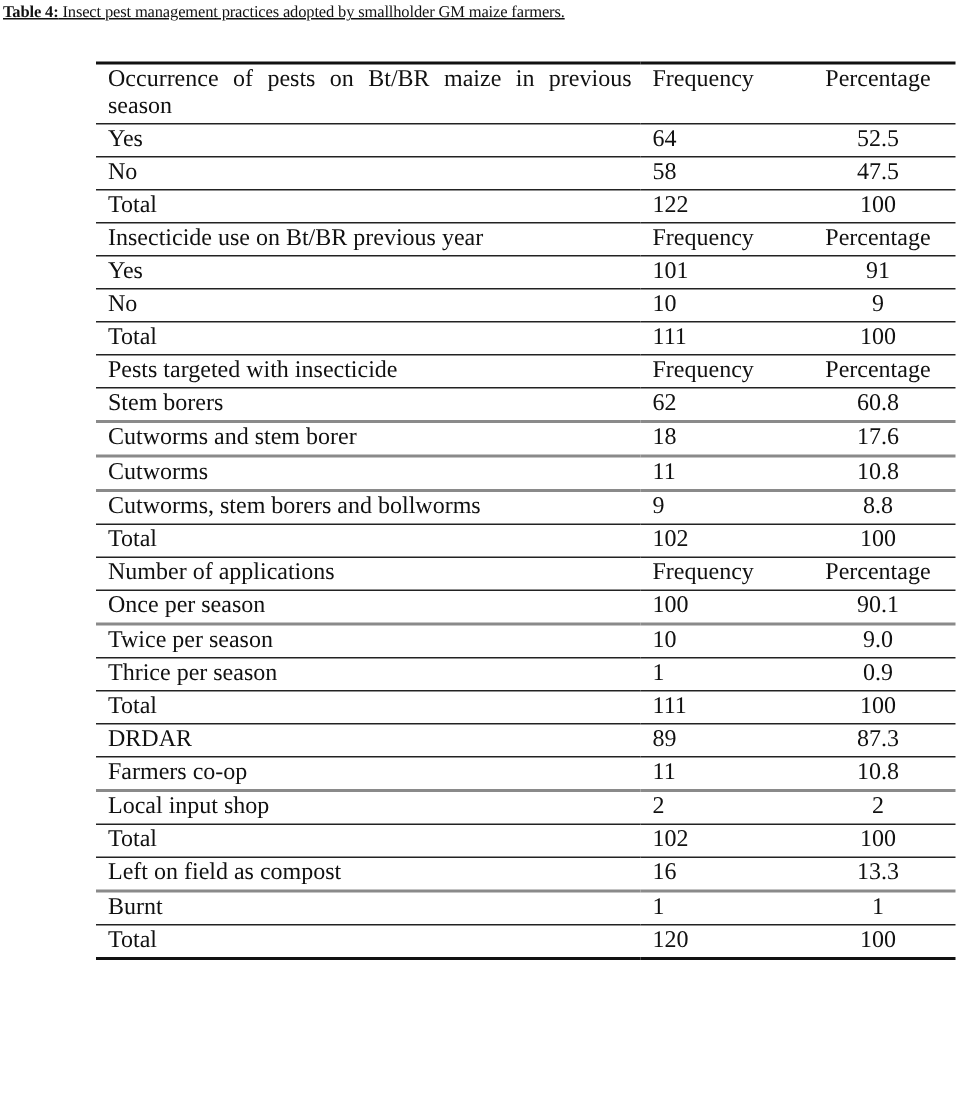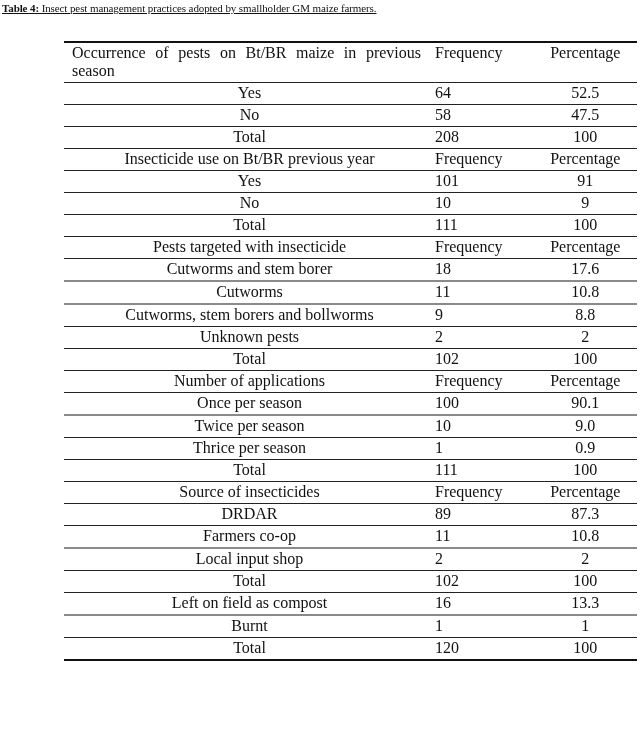--- a/index.html
+++ b/index.html
@@ -6,21 +6,21 @@
   body { width: 644px; height: 739px; position: relative; overflow: hidden;
          font-family: "Liberation Serif", "DejaVu Serif", serif; color: #111; }
   .caption { position: absolute; left: 2px; top: 2px; font-size: 11px; white-space: nowrap; letter-spacing: -0.1px; text-decoration: underline; }
   .caption b { font-weight: bold; }
   table { position: absolute; left: 64px; top: 41px; width: 573px; border-collapse: collapse;
           font-size: 16px; line-height: 18px; }
   td { padding: 1px 0 2px 8px; vertical-align: top; border-bottom: 1px solid #222; }
   tr.first td { border-top: 2px solid #111; }
   tr.soft td { border-bottom: 2px solid #8a8a8a; }
   tr.last td { border-bottom: 2px solid #111; }
-  td.c1 { width: 354px; text-align: center; }
+  td.c1 { width: 354px; }
   td.c2 { width: 91px; }
   td.c3 { width: 104px; text-align: center; }
   td.just { text-align: justify; text-align-last: left; padding-right: 6px; }
   tr.header td { color: #111; }
 </style>
 </head>
 <body>
 
 <div class="caption"><b>Table 4:</b><span> Insect pest management practices adopted by smallholder GM maize farmers.</span></div>
 
@@ -36,21 +36,21 @@
         <td class="c2">64</td>
         <td class="c3">52.5</td>
       </tr>
       <tr class="">
         <td class="c1">No</td>
         <td class="c2">58</td>
         <td class="c3">47.5</td>
       </tr>
       <tr class="">
         <td class="c1">Total</td>
-        <td class="c2">208</td>
+        <td class="c2">122</td>
         <td class="c3">100</td>
       </tr>
       <tr class="header">
         <td class="c1">Insecticide use on Bt/BR previous year</td>
         <td class="c2">Frequency</td>
         <td class="c3">Percentage</td>
       </tr>
       <tr class="">
         <td class="c1">Yes</td>
         <td class="c2">101</td>
@@ -65,38 +65,38 @@
         <td class="c1">Total</td>
         <td class="c2">111</td>
         <td class="c3">100</td>
       </tr>
       <tr class="header">
         <td class="c1">Pests targeted with insecticide</td>
         <td class="c2">Frequency</td>
         <td class="c3">Percentage</td>
       </tr>
       <tr class="soft">
+        <td class="c1">Stem borers</td>
+        <td class="c2">62</td>
+        <td class="c3">60.8</td>
+      </tr>
+      <tr class="soft">
         <td class="c1">Cutworms and stem borer</td>
         <td class="c2">18</td>
         <td class="c3">17.6</td>
       </tr>
       <tr class="soft">
         <td class="c1">Cutworms</td>
         <td class="c2">11</td>
         <td class="c3">10.8</td>
       </tr>
       <tr class="">
         <td class="c1">Cutworms, stem borers and bollworms</td>
         <td class="c2">9</td>
         <td class="c3">8.8</td>
-      </tr>
-      <tr class="">
-        <td class="c1">Unknown pests</td>
-        <td class="c2">2</td>
-        <td class="c3">2</td>
       </tr>
       <tr class="">
         <td class="c1">Total</td>
         <td class="c2">102</td>
         <td class="c3">100</td>
       </tr>
       <tr class="header">
         <td class="c1">Number of applications</td>
         <td class="c2">Frequency</td>
         <td class="c3">Percentage</td>
@@ -113,25 +113,20 @@
       </tr>
       <tr class="">
         <td class="c1">Thrice per season</td>
         <td class="c2">1</td>
         <td class="c3">0.9</td>
       </tr>
       <tr class="">
         <td class="c1">Total</td>
         <td class="c2">111</td>
         <td class="c3">100</td>
-      </tr>
-      <tr class="header">
-        <td class="c1">Source of insecticides</td>
-        <td class="c2">Frequency</td>
-        <td class="c3">Percentage</td>
       </tr>
       <tr class="">
         <td class="c1">DRDAR</td>
         <td class="c2">89</td>
         <td class="c3">87.3</td>
       </tr>
       <tr class="soft">
         <td class="c1">Farmers co-op</td>
         <td class="c2">11</td>
         <td class="c3">10.8</td>

